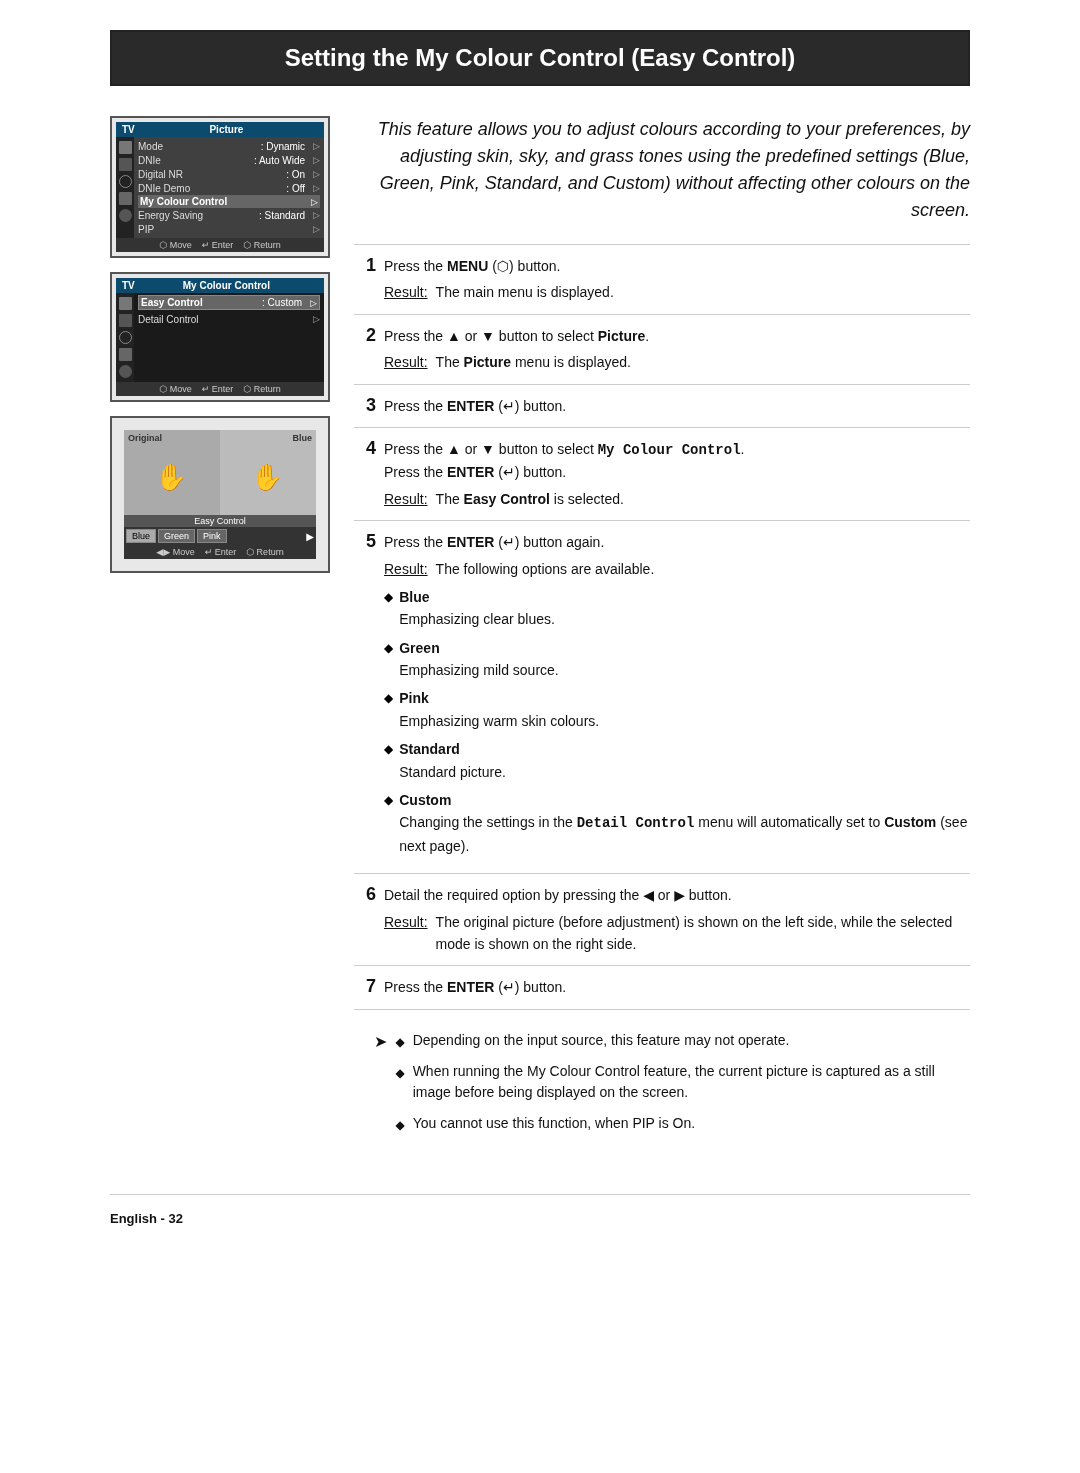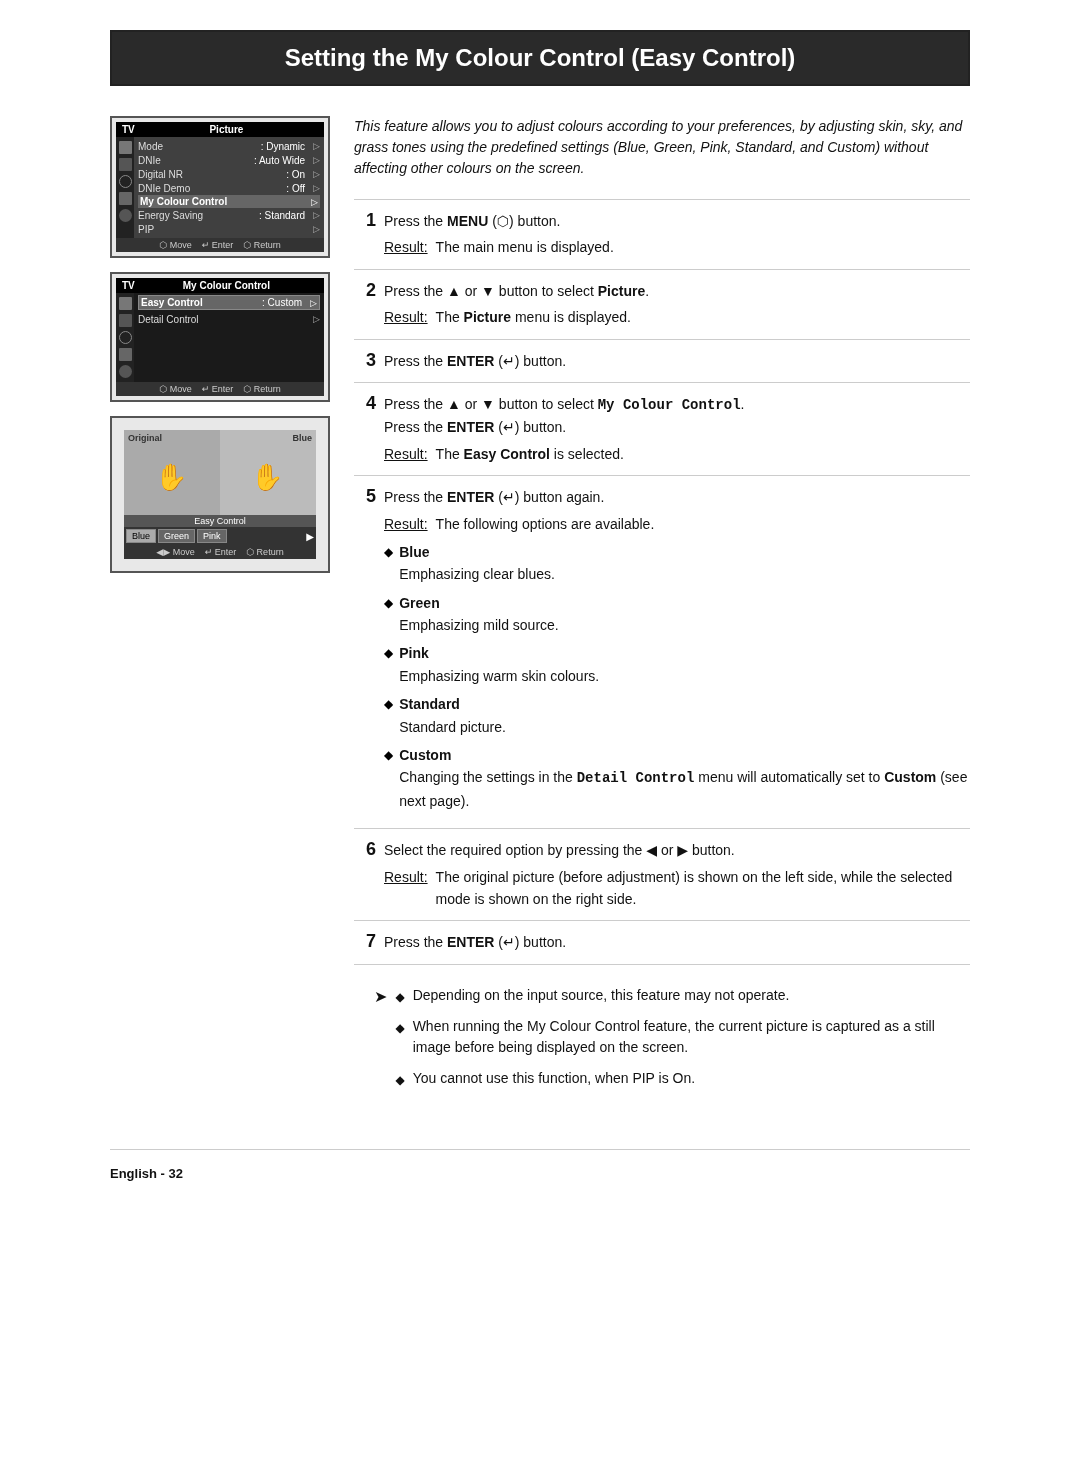--- a/index.html
+++ b/index.html
@@ -42,21 +42,21 @@
       border: 2px solid #555;
       background: #e8e8e8;
       margin-bottom: 14px;
       font-size: 10px;
       padding: 4px;
       position: relative;
     }
     .tv-header {
       display: flex;
       justify-content: space-between;
-      background: #000000;
+      background: #0c4a6e;
       color: #fff;
       padding: 2px 6px;
       font-size: 10px;
       font-weight: bold;
     }
     .tv-footer {
       background: #333;
       color: #ccc;
       display: flex;
       justify-content: center;
@@ -90,23 +90,24 @@
       color: #000;
     }
     .easy-arrow {
       color: #fff;
       font-size: 10px;
       margin-left: auto;
     }
     
     .intro-text {
       font-style: italic;
-      font-size: 14px;
+      font-size: 18px;
       margin-bottom: 20px;
       line-height: 1.5;
+      text-align: right;
     }
     .steps-table {
       width: 100%;
       border-collapse: collapse;
     }
     .step-row {
       border-top: 1px solid #ccc;
     }
     .step-row:last-child {
       border-bottom: 1px solid #ccc;
@@ -409,21 +410,21 @@
                 <span class="diamond">◆</span>
                 <span><b class="option-name">Custom</b><br><span class="option-desc">Changing the settings in the <b><span style="font-family:'Courier New',monospace;">Detail Control</span></b> menu will automatically set to <b>Custom</b> (see next page).</span></span>
               </div>
             </div>
           </td>
         </tr>
 
         <tr class="step-row">
           <td class="step-num">6</td>
           <td class="step-content">
-            <span>Select the required option by pressing the ◀ or ▶ button.</span>
+            <span>Detail the required option by pressing the ◀ or ▶ button.</span>
             <div class="result-row">
               <span class="result-label">Result:</span>
               <span class="result-text">The original picture (before adjustment) is shown on the left side, while the selected mode is shown on the right side.</span>
             </div>
           </td>
         </tr>
 
         <tr class="step-row">
           <td class="step-num">7</td>
           <td class="step-content">

